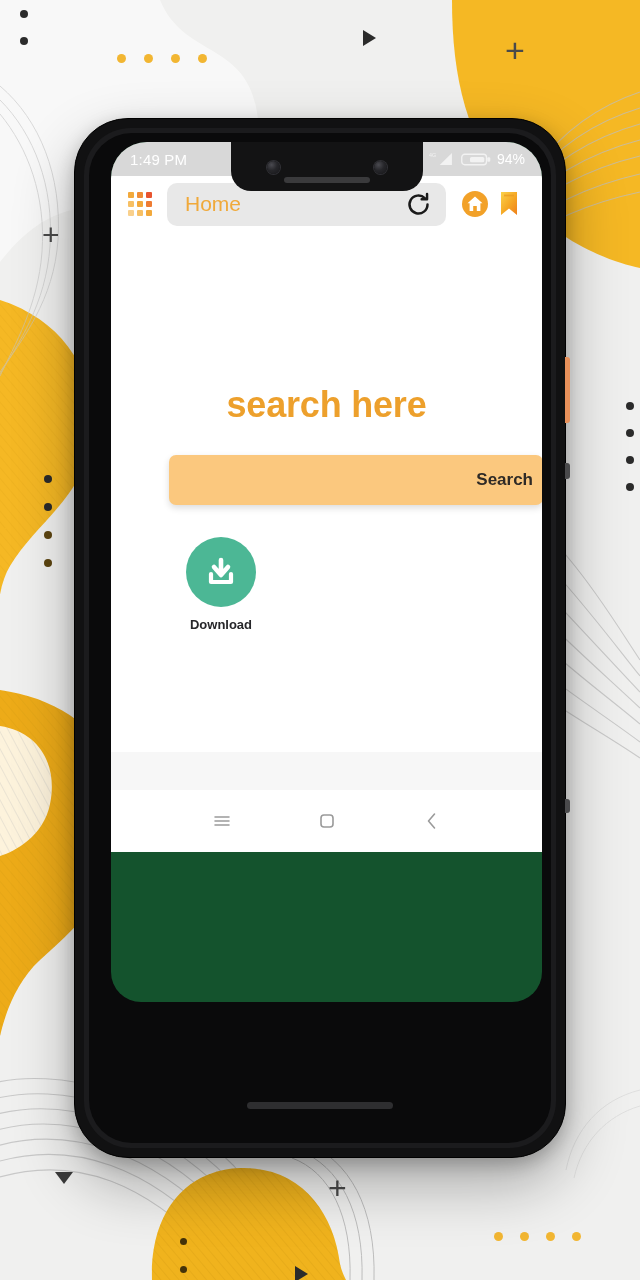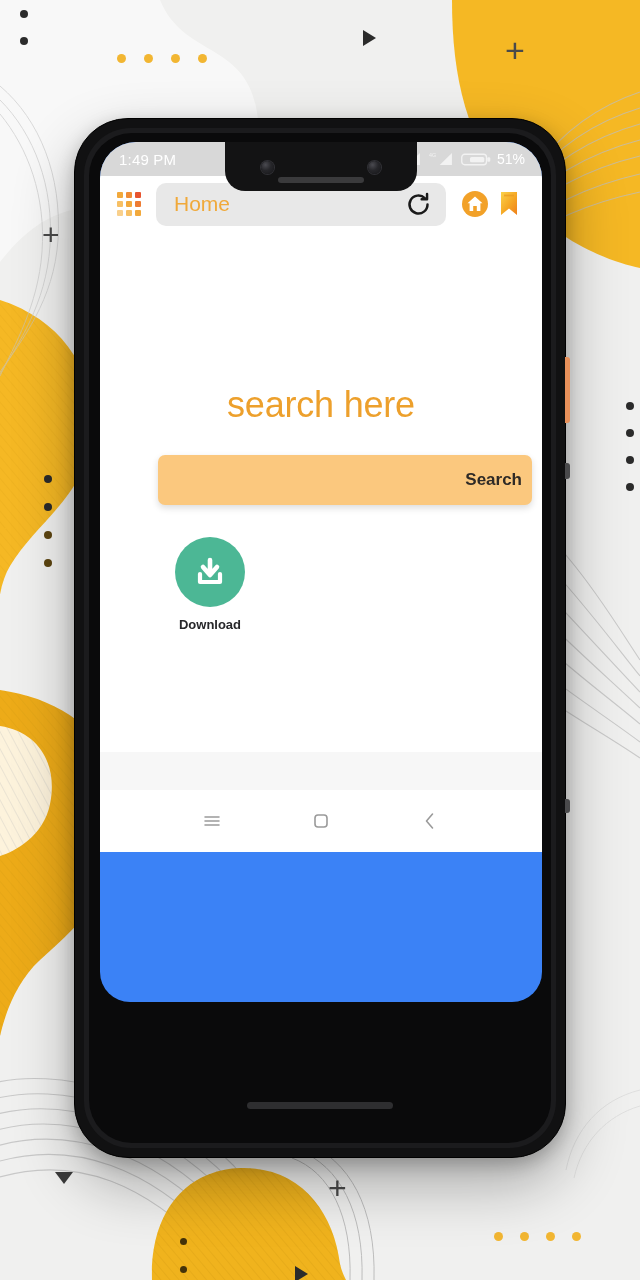--- a/index.html
+++ b/index.html
@@ -56,23 +56,23 @@
   .bezel {
     position: absolute;
     left: 5px; top: 5px; right: 5px; bottom: 5px;
     background: #0a0a0b;
     border-radius: 43px;
   }
 
   
   .screen {
     position: absolute;
-    left: 11px; top: 9px; right: 9px;
+    left: 22px; top: 9px; right: 9px;
     height: 860px;
-    background: #3b82f6;
+    background: #14532d;
     border-radius: 36px 36px 30px 30px;
     overflow: hidden;
   }
 
   
   .statusbar {
     position: relative;
     height: 34px;
     background: #d8d8d8;
     display: flex;
@@ -172,21 +172,21 @@
     position: relative;
     background: #ffffff;
     height: 620px;
   }
   .headline {
     position: absolute;
     top: 152px; left: 0; right: 0;
     text-align: center;
     color: #eda02c;
     font-size: 36px;
-    font-weight: 400;
+    font-weight: 700;
     letter-spacing: -.2px;
   }
   .searchbar {
     position: absolute;
     top: 223px;
     left: 58px;
     width: 374px;
     height: 50px;
     background: #fbc87e;
     border-radius: 7px;
@@ -407,21 +407,21 @@
                 <path d="M14 18 L30 2 L30 18 Z" fill="#f2f2f2"></path>
               </svg>
             </span>
             <span>
               <svg width="30" height="15" viewBox="0 0 40 18">
                 <rect x="1" y="2" width="33" height="14" rx="4" fill="none" stroke="#f2f2f2" stroke-width="1.8"></rect>
                 <rect x="12" y="5.5" width="19" height="7" rx="2" fill="#f2f2f2"></rect>
                 <rect x="35" y="6" width="4" height="6" rx="1.5" fill="#f2f2f2"></rect>
               </svg>
             </span>
-            <span class="batt-pct">51%</span>
+            <span class="batt-pct">94%</span>
           </div>
         </div>
 
         <div class="toolbar">
           <div class="grid-icon">
             <i style="background:#f2a93c;"></i>
               <i style="background:#ef8c36;"></i>
               <i style="background:#e8542f;"></i>
             <i style="background:#f7c065;"></i>
               <i style="background:#f2a93c;"></i>

